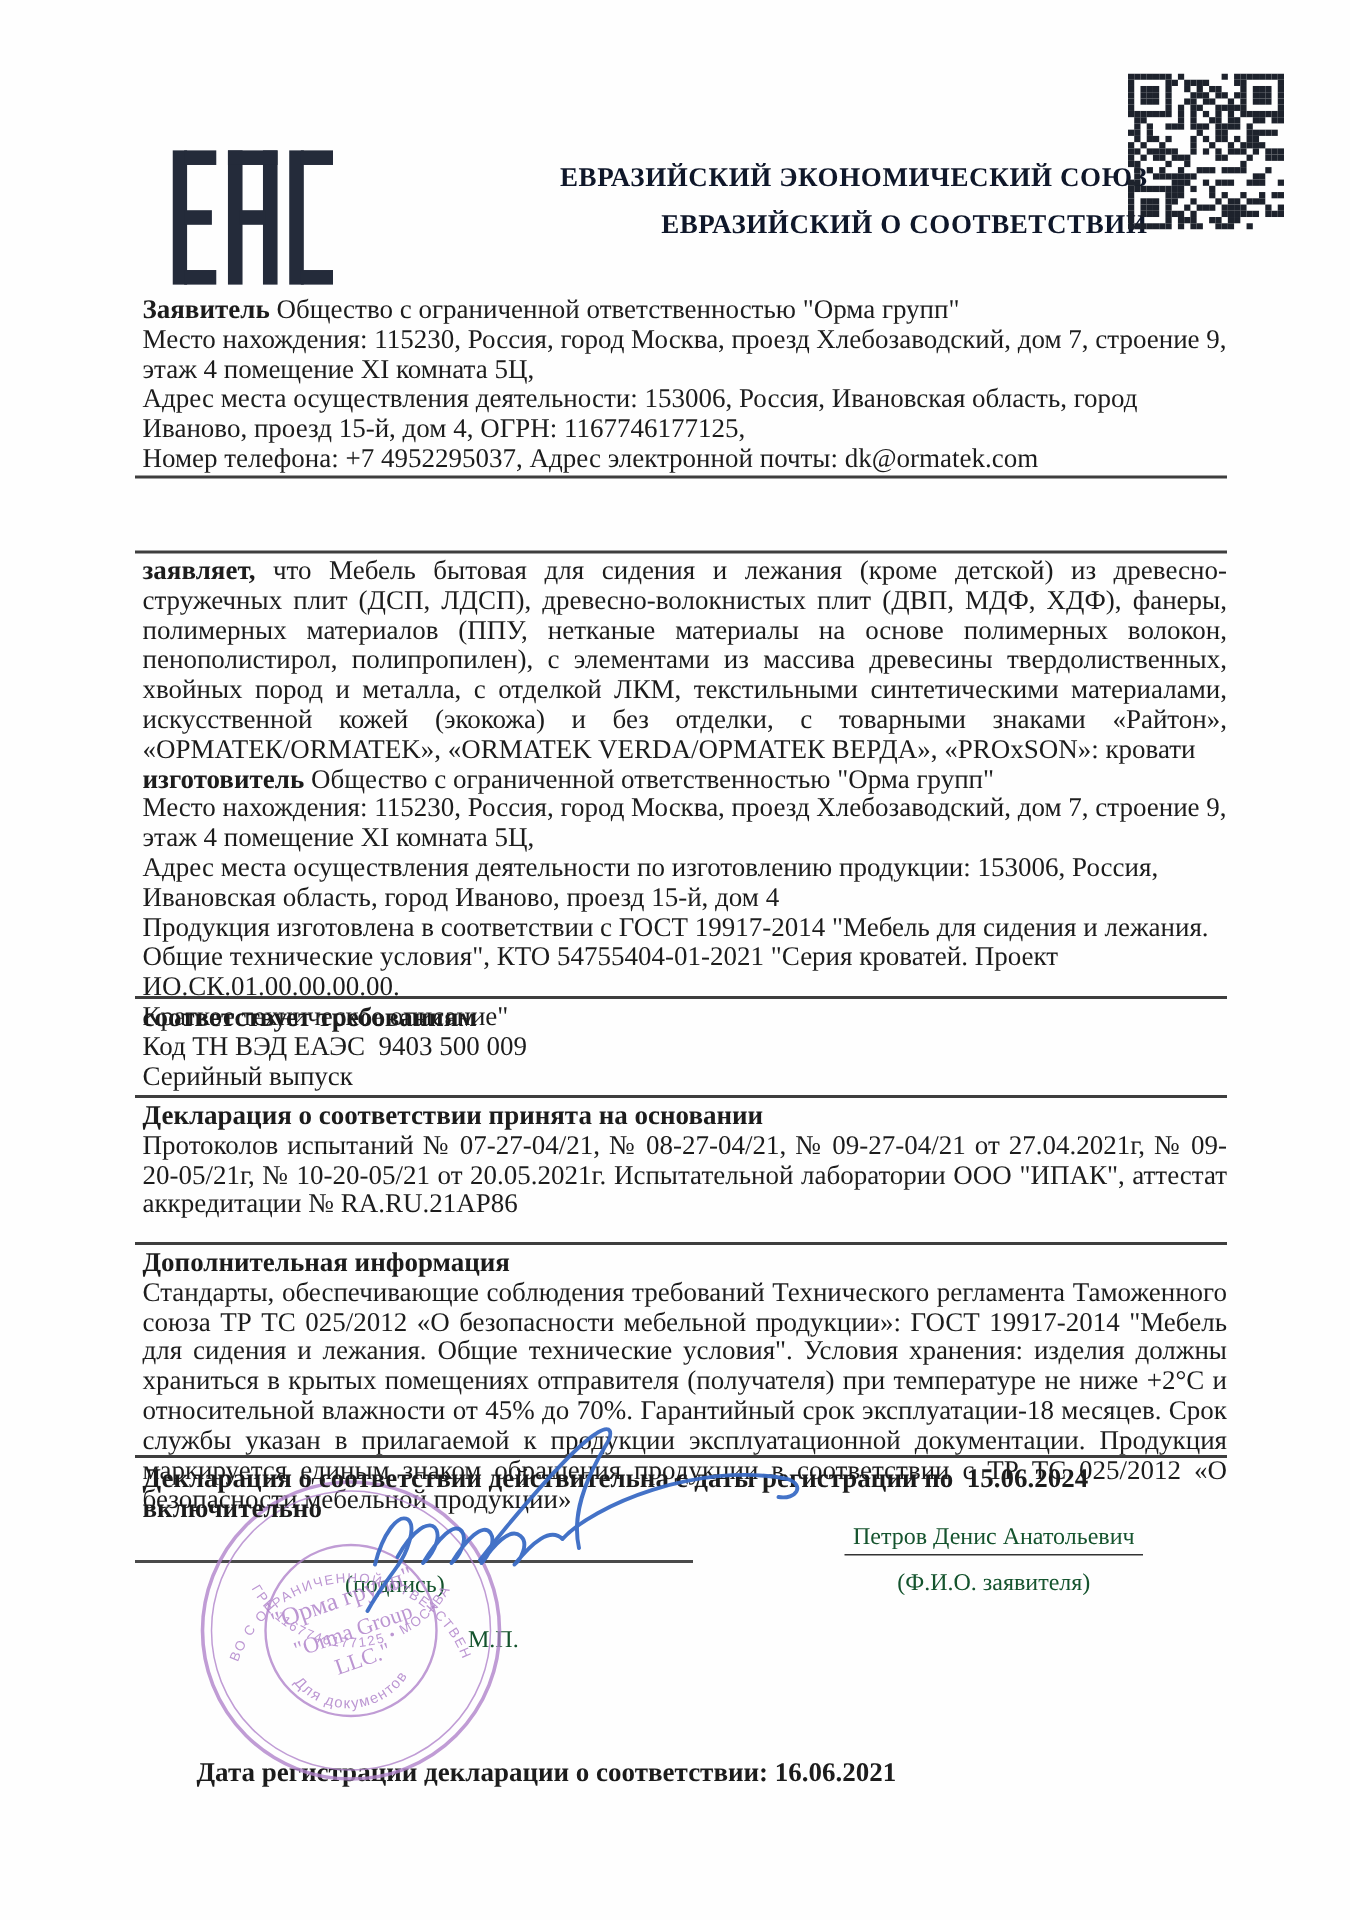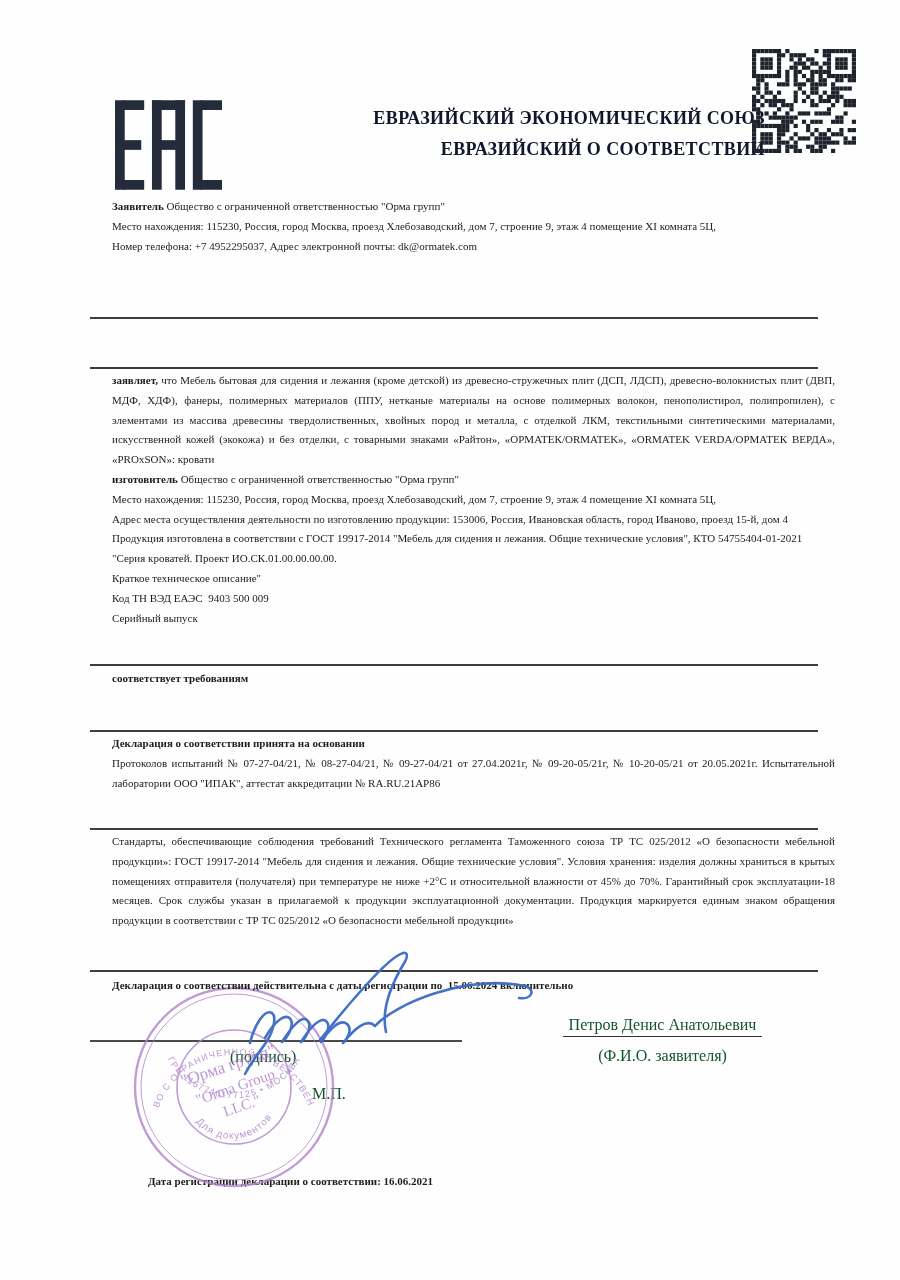--- a/index.html
+++ b/index.html
@@ -3,21 +3,21 @@
 <meta charset="utf-8">
 <style>
   html,body{margin:0;padding:0;background:#e8e8e8;}
   .page{
     position:relative;width:900px;height:1280px;margin:0 auto;
     background:#fefefe;overflow:hidden;
     font-family:"Liberation Serif","DejaVu Serif",serif;
     color:#1c1c1c;
   }
   .abs{position:absolute;}
-  .sec{position:absolute;left:112px;width:723px;font-size:11px;line-height:19.8px;}
+  .sec{position:absolute;left:95px;width:723px;font-size:18px;line-height:19.8px;}
   .rule{position:absolute;left:90px;width:728px;height:2px;background:#3e3e3e;}
   .b{font-weight:700;}
   .j{text-align:justify;}
   .pre{white-space:pre-wrap;}
   .title{
     position:absolute;left:225px;top:103px;width:540px;text-align:right;
     font-weight:700;font-size:18px;line-height:31px;color:#0f172a;letter-spacing:.4px;
   }
   .eac{position:absolute;left:115px;top:99px;}
   .qr{position:absolute;left:752px;top:49px;}
@@ -378,20 +378,21 @@
         <rect x="76" y="96" width="4" height="4" fill="#1d222c"></rect>
       </svg>
   </div>
 
   <div class="sec" style="top:197px;">
     <div>
       <span class="b">Заявитель</span>
       <span>Общество с ограниченной ответственностью "Орма групп"</span>
     </div>
     <div>Место нахождения: 115230, Россия, город Москва, проезд Хлебозаводский, дом 7, строение 9, этаж 4 помещение XI комната 5Ц,</div>
+    <div>Адрес места осуществления деятельности: 153006, Россия, Ивановская область, город Иваново, проезд 15-й, дом 4, ОГРН: 1167746177125,</div>
     <div>Номер телефона: +7 4952295037, Адрес электронной почты: dk@ormatek.com</div>
   </div>
 
   <div class="rule" style="top:317px;"></div>
 
 
   <div class="rule" style="top:367px;"></div>
 
   <div class="sec" style="top:371px;">
     <div class="j">
@@ -419,20 +420,21 @@
   <div class="rule" style="top:730px;"></div>
 
   <div class="sec" style="top:734px;">
     <div class="b">Декларация о соответствии принята на основании</div>
     <div class="j">Протоколов испытаний № 07-27-04/21, № 08-27-04/21, № 09-27-04/21 от 27.04.2021г, № 09-20-05/21г, № 10-20-05/21 от 20.05.2021г. Испытательной лаборатории ООО "ИПАК", аттестат аккредитации № RA.RU.21АР86</div>
   </div>
 
   <div class="rule" style="top:828px;"></div>
 
   <div class="sec" style="top:832px;">
+    <div class="b">Дополнительная информация</div>
     <div class="j">Стандарты, обеспечивающие соблюдения требований Технического регламента Таможенного союза  ТР ТС 025/2012 «О безопасности мебельной продукции»: ГОСТ 19917-2014 "Мебель для сидения и лежания. Общие технические условия". Условия хранения: изделия должны храниться в крытых помещениях отправителя (получателя) при температуре не ниже +2°С и относительной влажности от 45% до 70%. Гарантийный срок эксплуатации-18 месяцев. Срок службы указан в прилагаемой к продукции эксплуатационной документации. Продукция маркируется единым знаком обращения продукции в соответствии с ТР ТС 025/2012 «О безопасности мебельной продукции»</div>
   </div>
 
   <div class="rule" style="top:970px;"></div>
 
   <div class="sec b pre validity" style="top:976px;">Декларация о соответствии действительна с даты регистрации по  15.06.2024 включительно</div>
 
   <div class="stamp" aria-hidden="true">
     <svg width="232" height="218" viewBox="0 0 232 218">
       <g stroke="#b184cb" fill="none" opacity="0.8">

